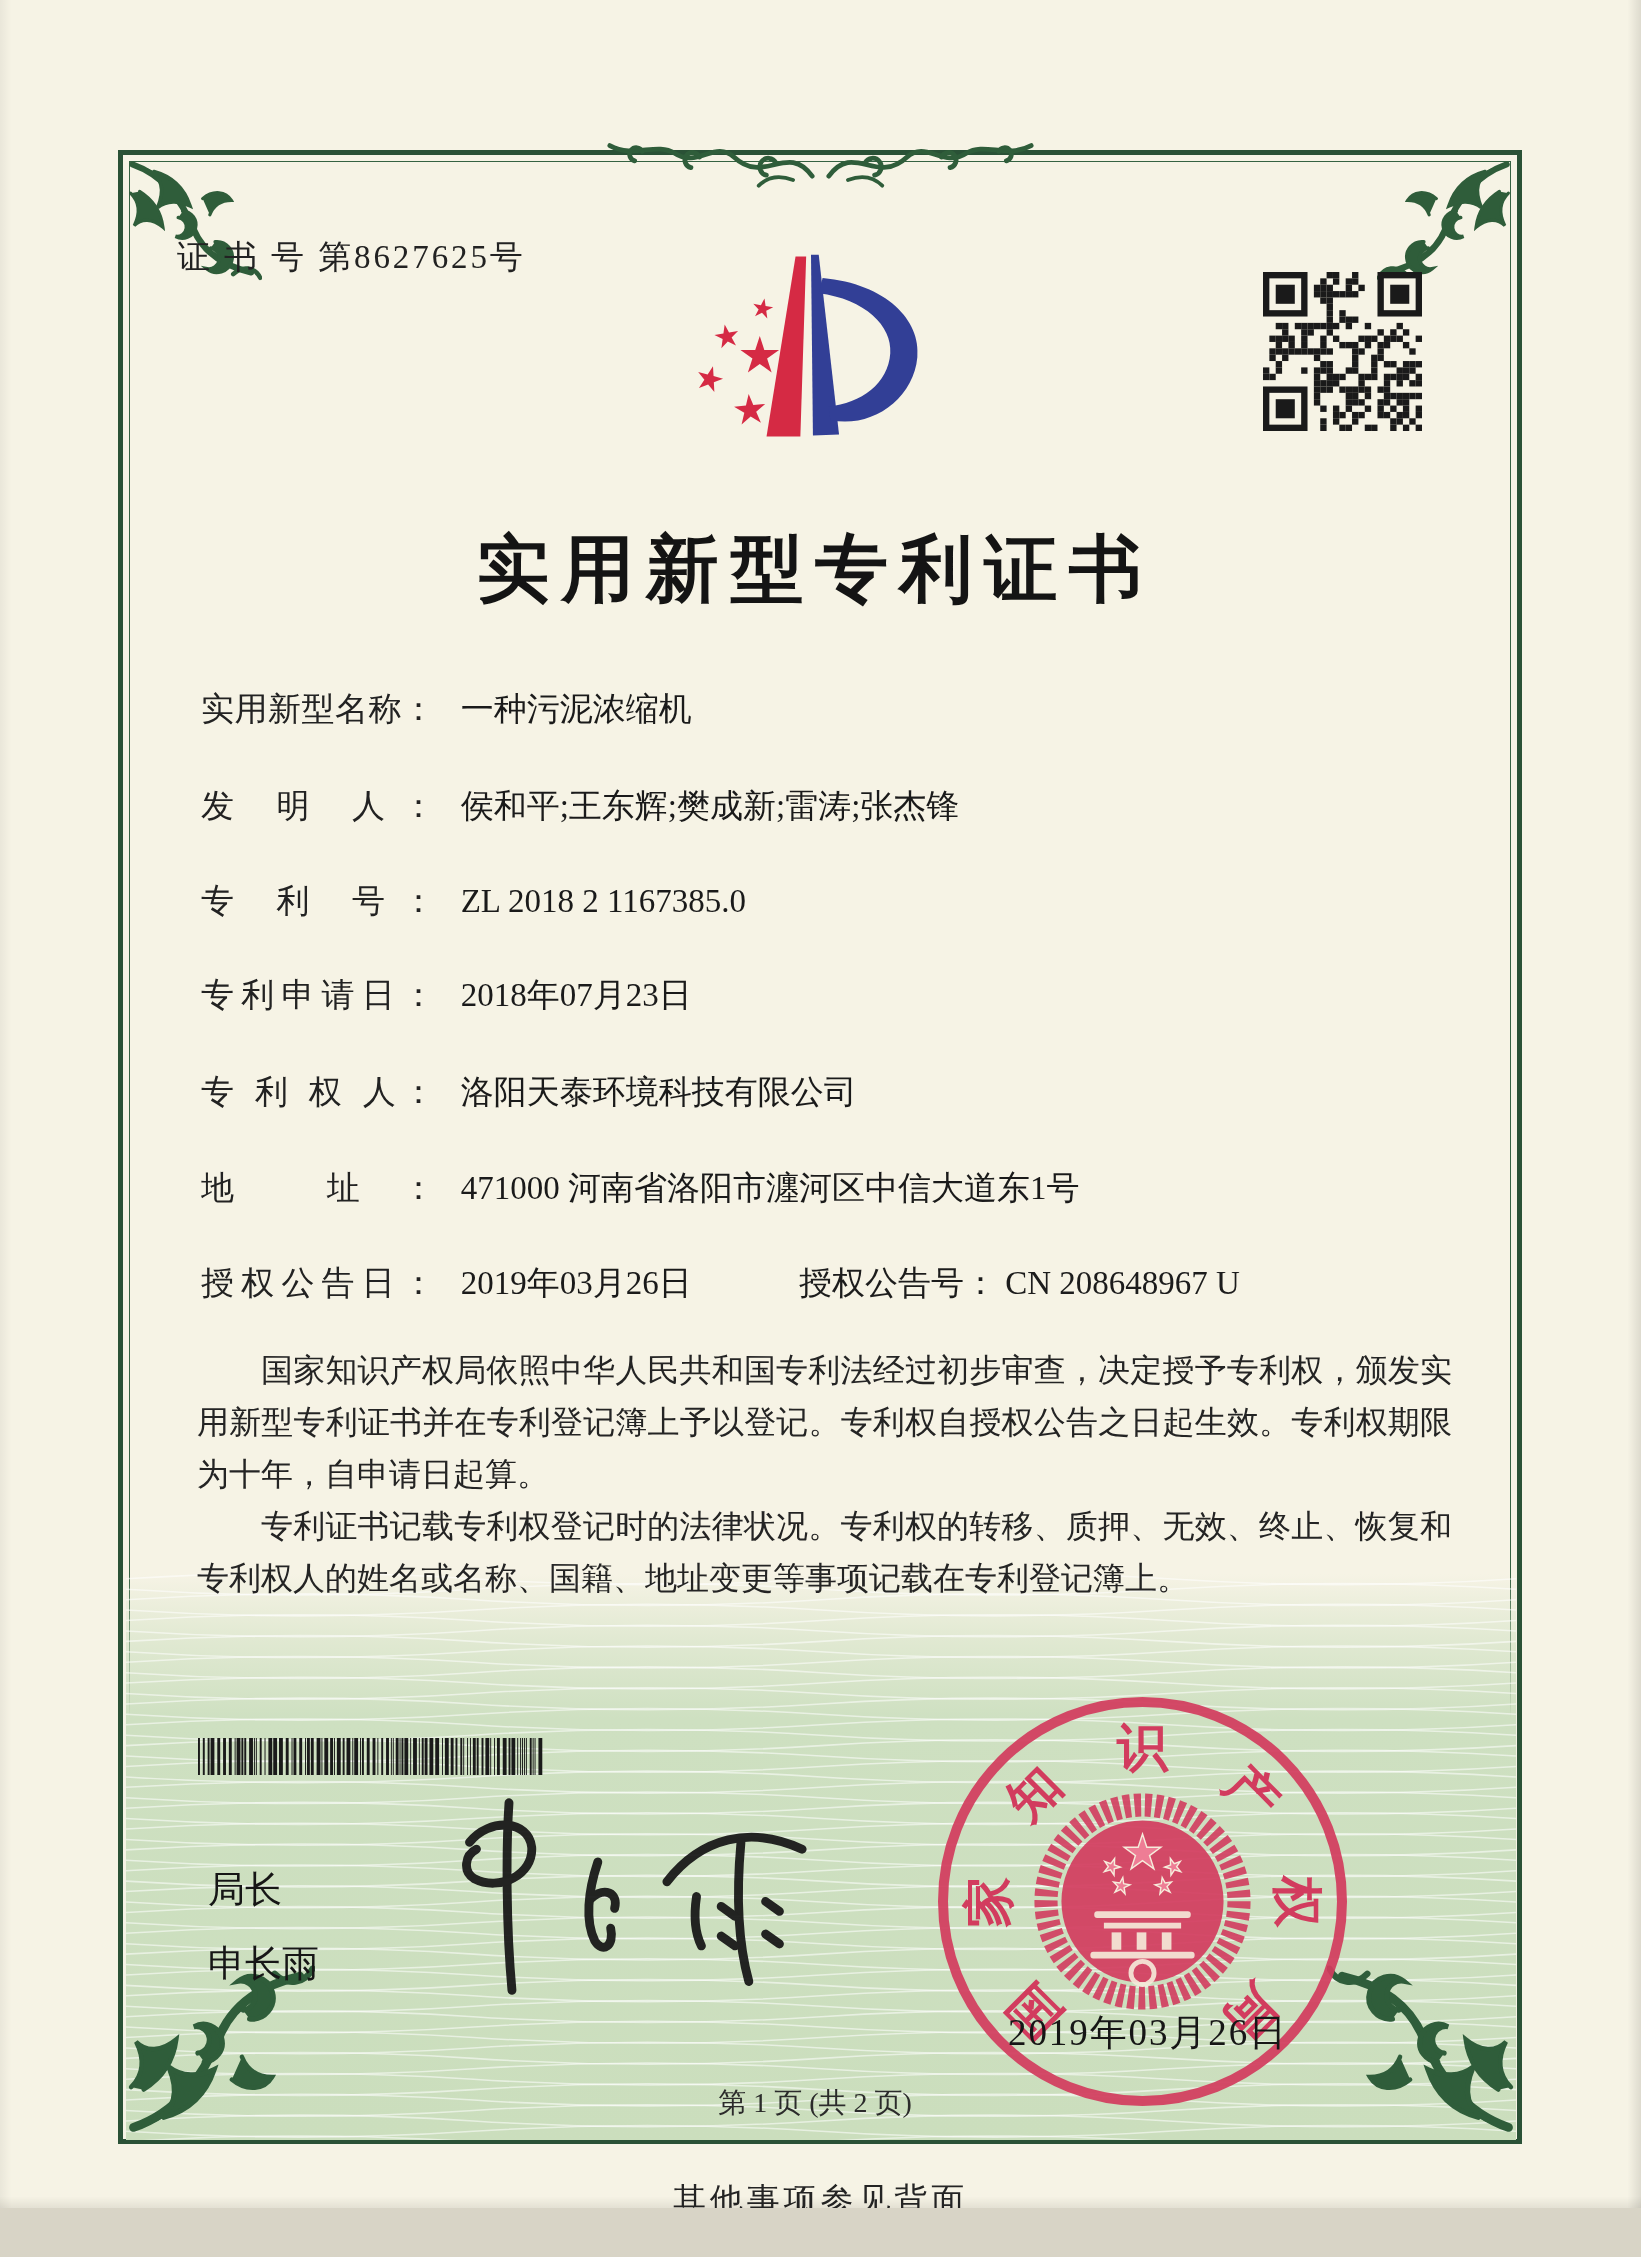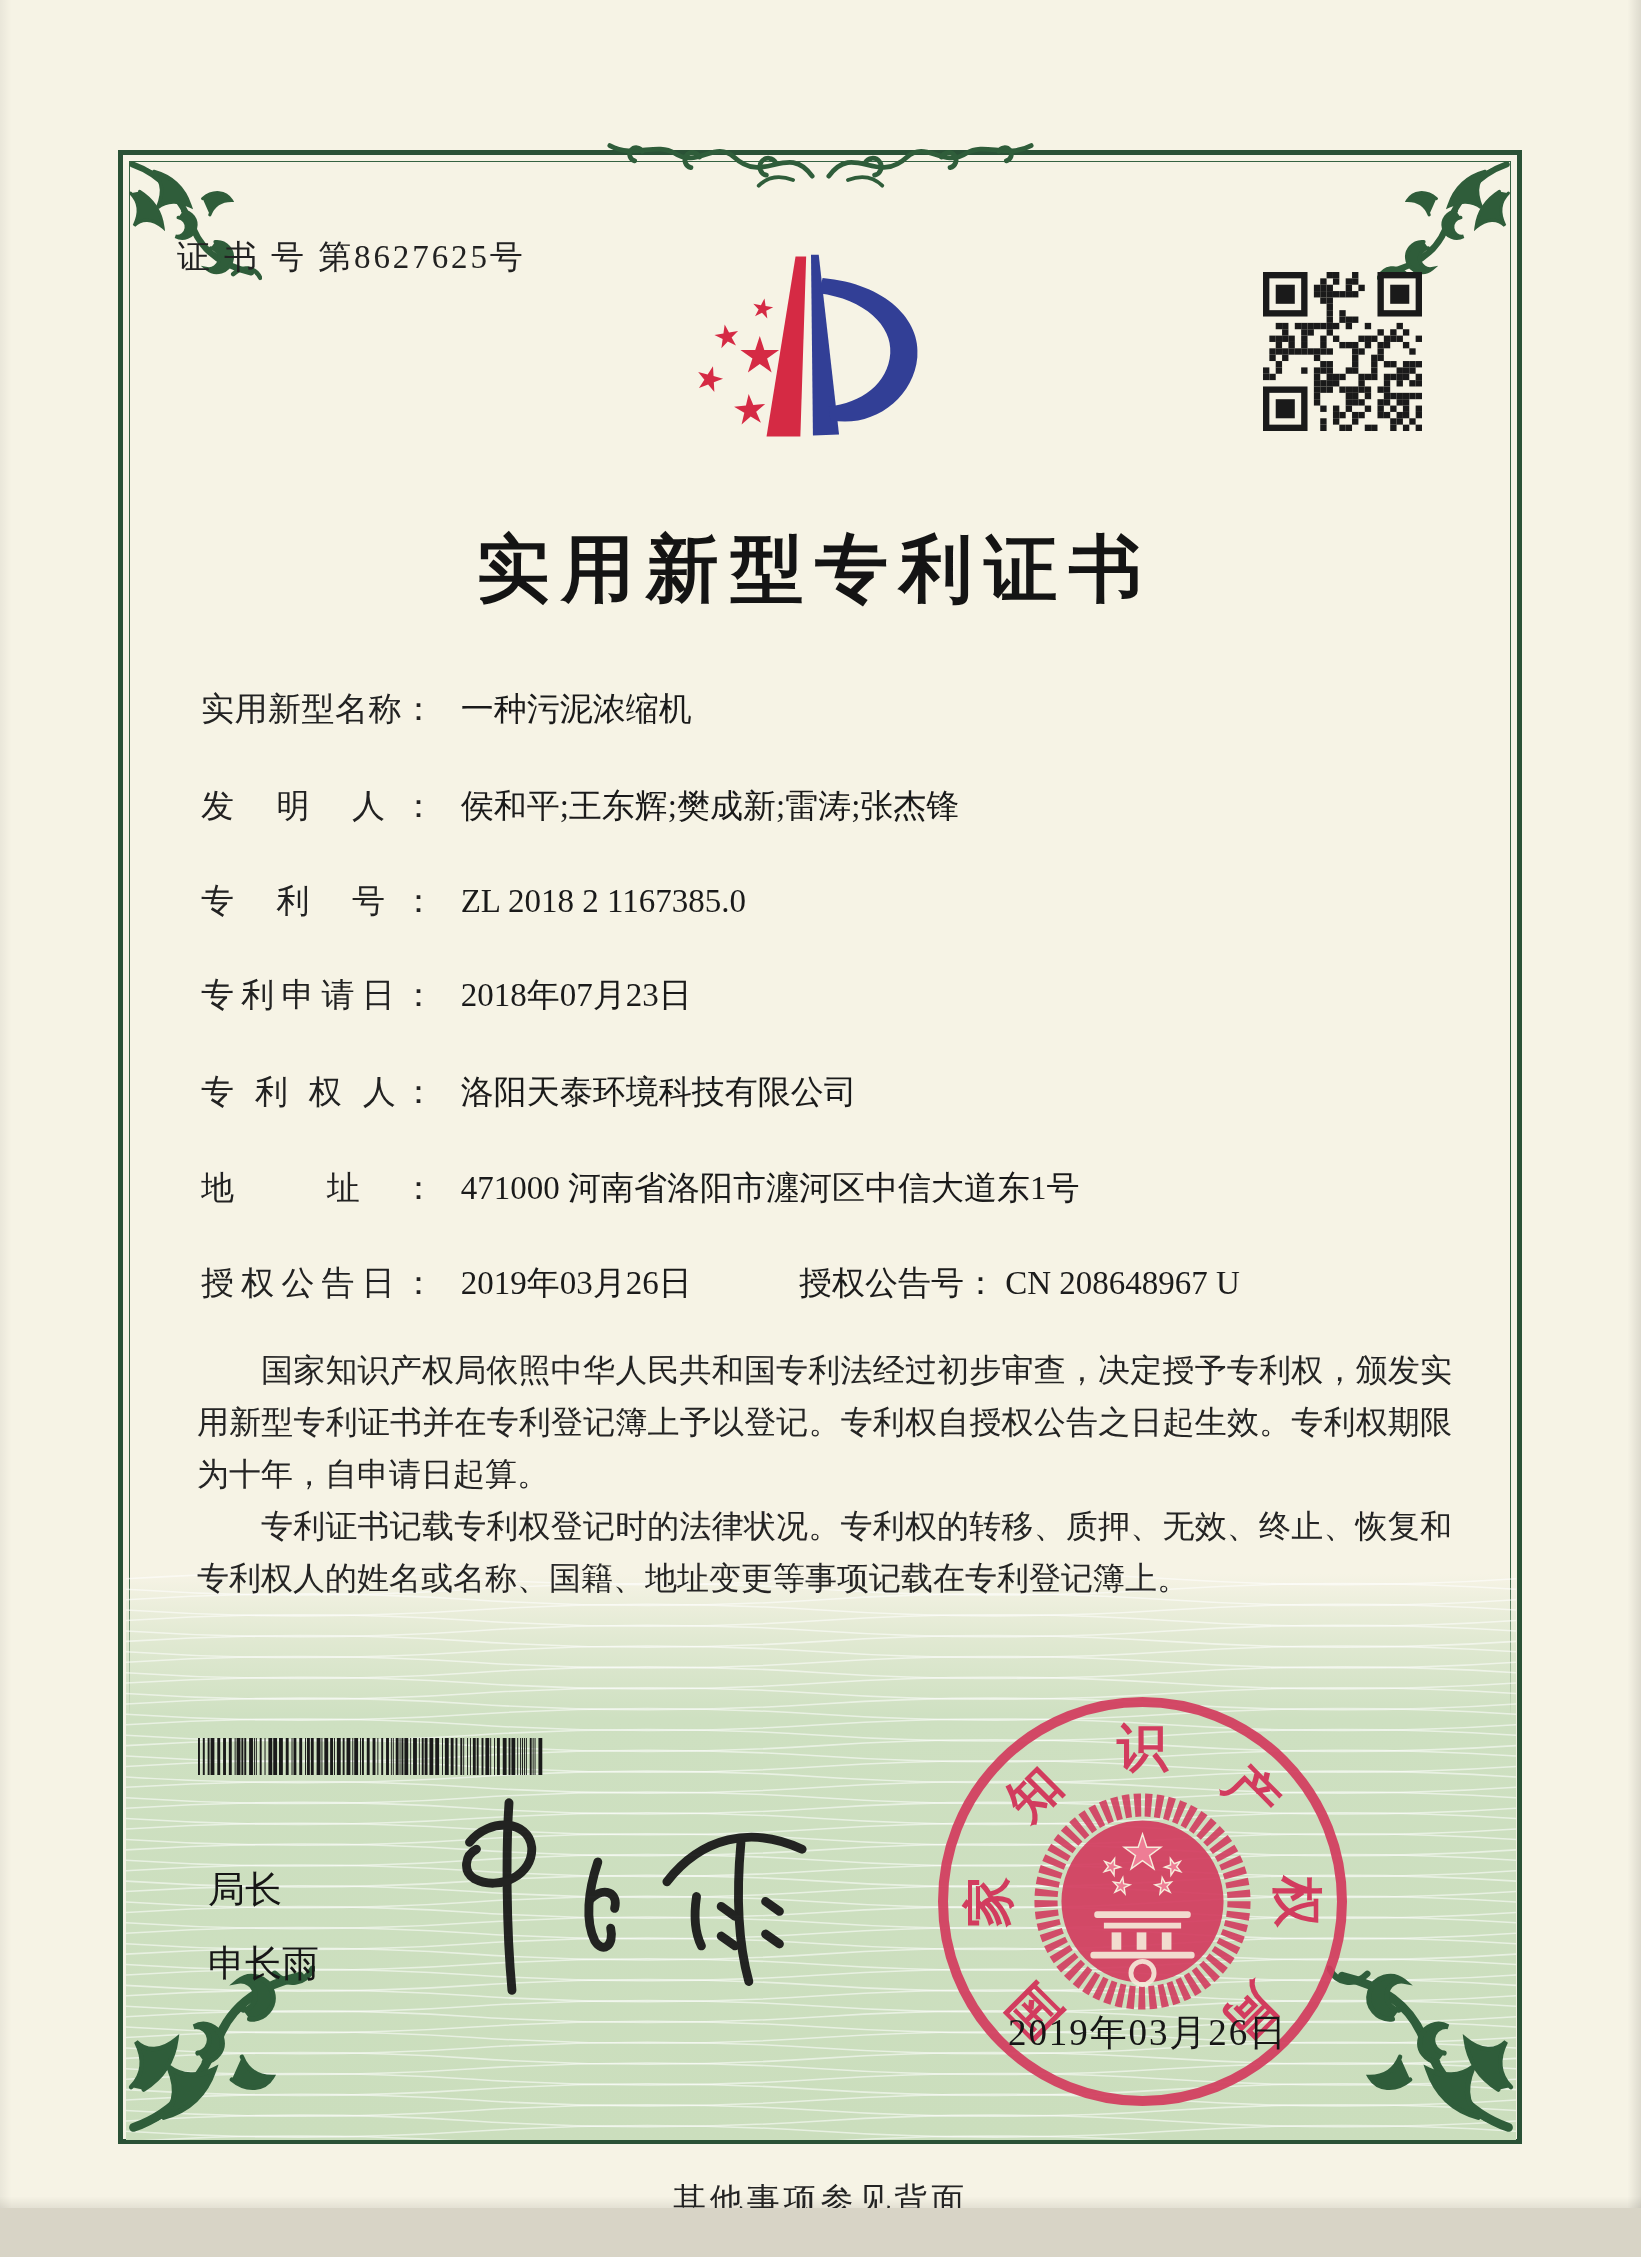--- a/index.html
+++ b/index.html
@@ -566,16 +566,17 @@
         <rect x="96" y="160" width="10" height="18"></rect>
         <rect x="122" y="160" width="10" height="18"></rect>
         <rect x="148" y="160" width="10" height="18"></rect>
         <rect x="74" y="180" width="108" height="7" rx="3"></rect>
         <circle cx="128" cy="202" r="12" fill="none" stroke="#f6ecdb" stroke-width="5"></circle>
       </g>
     </svg>
   </div>
   <div class="seal-date">2019年03月26日</div>
 
+  <div class="page-footer">第 1 页 (共 2 页)</div>
   <div class="back-note">其他事项参见背面</div>
 
 </div>
 
 
 </body></html>

